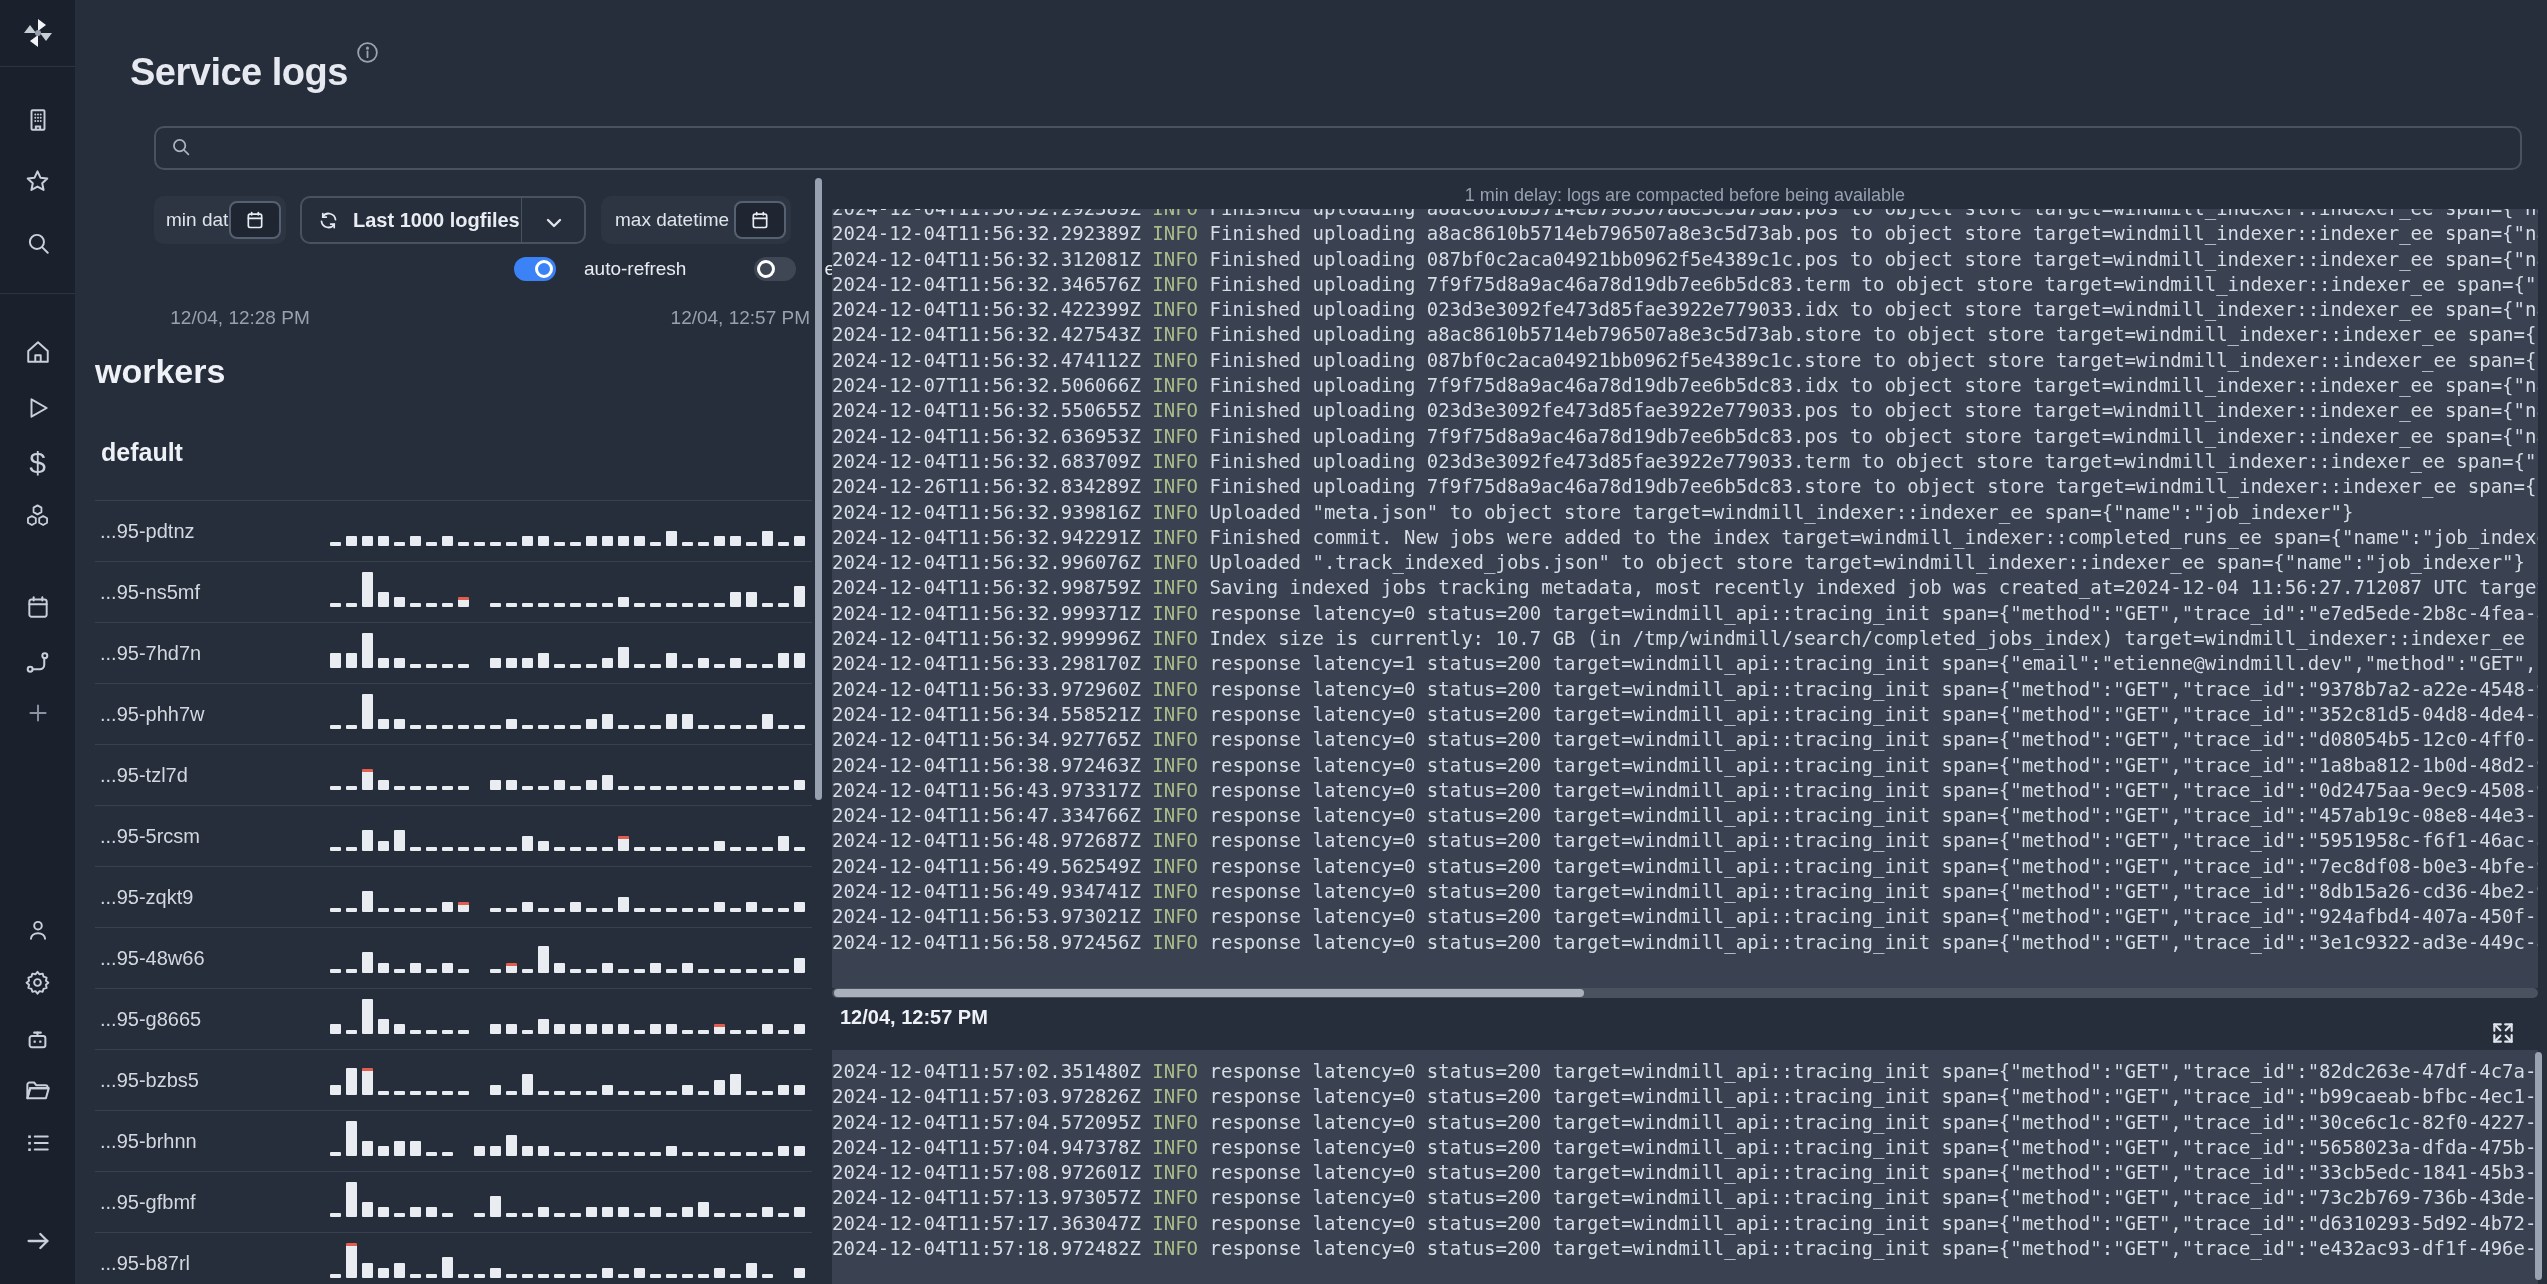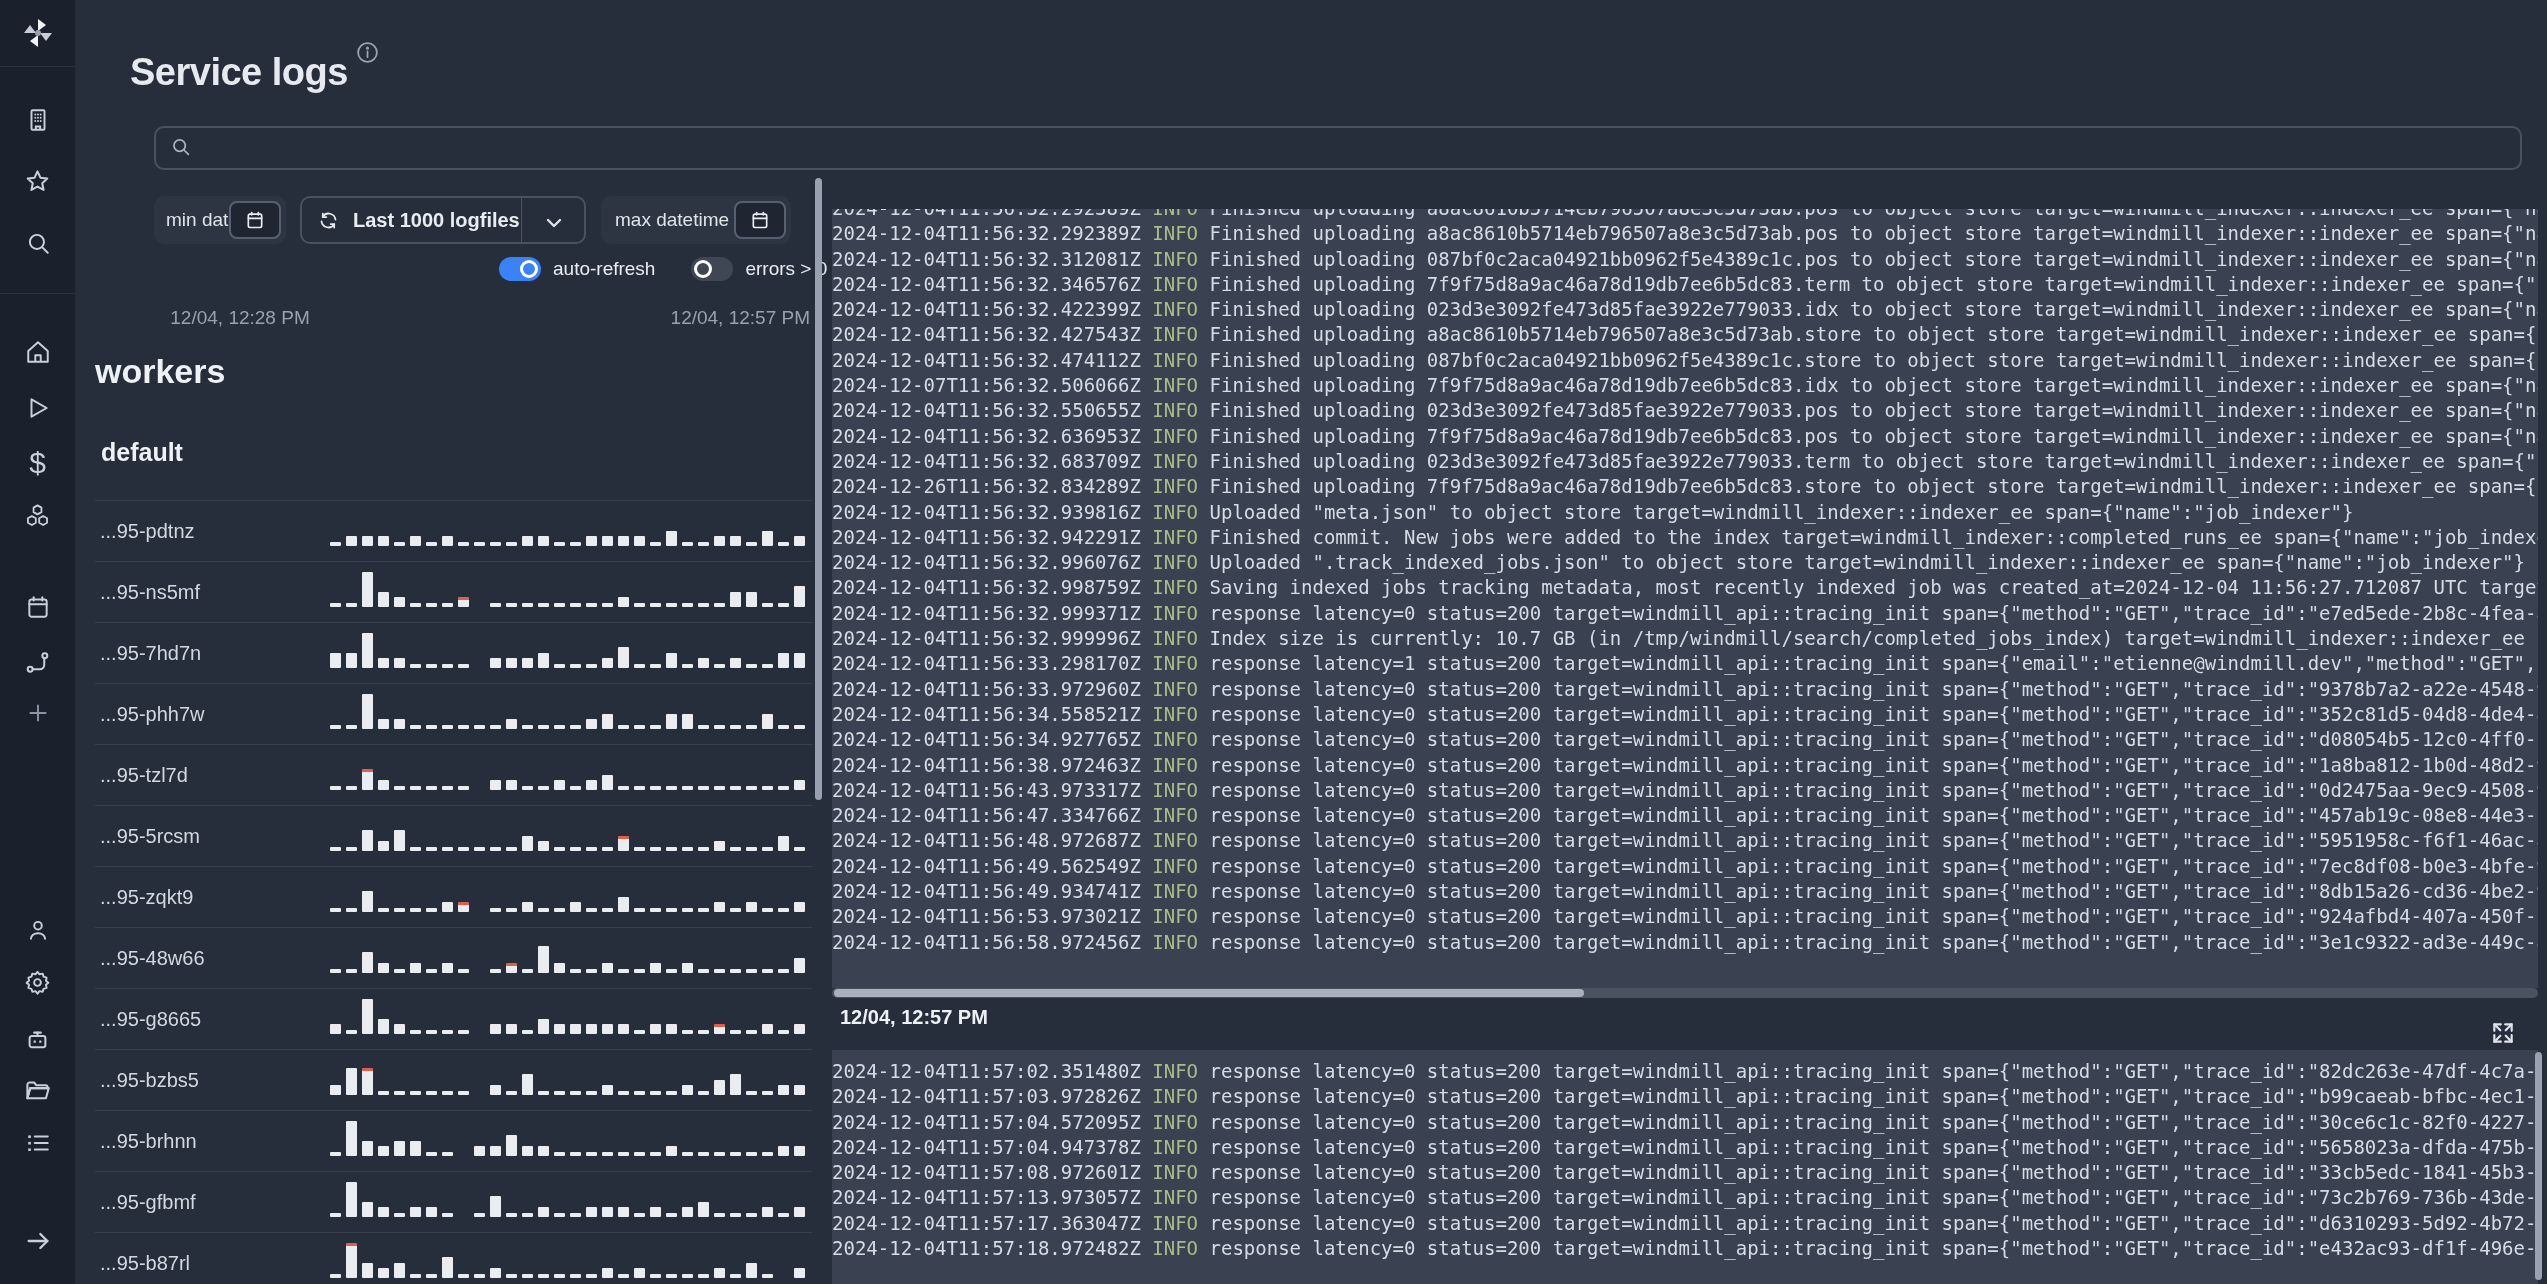--- a/index.html
+++ b/index.html
@@ -22,21 +22,21 @@
   .pill{position:absolute;top:196px;height:48px;border-radius:10px;box-sizing:border-box;display:flex;align-items:center;}
   .pill.filled{background:#2d3543;}
   .pill.outlined{border:2px solid #49525f;}
   .pill-label{font-size:19px;color:#dfe4ea;white-space:nowrap;}
   .cal-btn{position:absolute;right:5px;top:5px;width:52px;height:38px;border:2px solid #556070;border-radius:8px;
            background:#1f2632;display:flex;align-items:center;justify-content:center;color:#e9edf2;box-sizing:border-box;}
   .files-label{font-size:20px;font-weight:600;color:#e9edf2;margin-left:14px;white-space:nowrap;}
   .pill-div{position:absolute;right:62px;top:0;bottom:0;width:1px;background:#49525f;}
   .chev{position:absolute;right:18px;top:13px;color:#dfe4ea;}
   
-  .togglerow{position:absolute;left:499px;top:256px;height:26px;display:flex;align-items:center;gap:12px;justify-content:space-between;}
+  .togglerow{position:absolute;left:514px;top:256px;height:26px;display:flex;align-items:center;gap:28px;justify-content:space-between;}
   .tgl{width:42px;height:24px;border-radius:12px;position:relative;}
   .tgl .knob{position:absolute;top:3px;width:18px;height:18px;border-radius:50%;border:3px solid #fff;box-sizing:border-box;}
   .tgl.on{background:#3b82f6;} .tgl.on .knob{right:3px;}
   .tgl.off{background:#3f4754;} .tgl.off .knob{left:3px;}
   .tgl-label{font-size:19px;color:#e9edf2;}
   
   .range-start{position:absolute;left:155px;top:307px;width:170px;text-align:center;font-size:19px;color:#98a1b0;}
   .range-end{position:absolute;left:650px;top:307px;width:160px;text-align:right;font-size:19px;color:#98a1b0;}
   
   .workers-h{position:absolute;left:95px;top:352px;font-size:34px;font-weight:700;color:#eef1f5;}
@@ -734,20 +734,21 @@
           <div class="wbar" style="height: 15px;"></div>
           <div class="wbar" style="height: 4px;"></div>
           <div class="wbar" style="height: 0px; visibility: hidden;"></div>
           <div class="wbar" style="height: 10px;"></div>
         </div>
       </div>
     </div>
 
   <div class="vscroll-main"></div>
 
+  <div class="log-notice">1 min delay: logs are compacted before being available</div>
 
   <div class="logbox logbox1" id="logbox1">
       <div class="logline clipped"><span class="ts">2024-12-04T11:56:32.292389Z </span><span class="lvl">INFO</span><span class="msg"> Finished uploading a8ac8610b5714eb796507a8e3c5d73ab.pos to object store target=windmill_indexer::indexer_ee span={"name"</span></div>
       <div class="logline"><span class="ts">2024-12-04T11:56:32.292389Z </span><span class="lvl">INFO</span><span class="msg"> Finished uploading a8ac8610b5714eb796507a8e3c5d73ab.pos to object store target=windmill_indexer::indexer_ee span={"name"</span></div>
       <div class="logline"><span class="ts">2024-12-04T11:56:32.312081Z </span><span class="lvl">INFO</span><span class="msg"> Finished uploading 087bf0c2aca04921bb0962f5e4389c1c.pos to object store target=windmill_indexer::indexer_ee span={"name"</span></div>
       <div class="logline"><span class="ts">2024-12-04T11:56:32.346576Z </span><span class="lvl">INFO</span><span class="msg"> Finished uploading 7f9f75d8a9ac46a78d19db7ee6b5dc83.term to object store target=windmill_indexer::indexer_ee span={"name</span></div>
       <div class="logline"><span class="ts">2024-12-04T11:56:32.422399Z </span><span class="lvl">INFO</span><span class="msg"> Finished uploading 023d3e3092fe473d85fae3922e779033.idx to object store target=windmill_indexer::indexer_ee span={"name"</span></div>
       <div class="logline"><span class="ts">2024-12-04T11:56:32.427543Z </span><span class="lvl">INFO</span><span class="msg"> Finished uploading a8ac8610b5714eb796507a8e3c5d73ab.store to object store target=windmill_indexer::indexer_ee span={"nam</span></div>
       <div class="logline"><span class="ts">2024-12-04T11:56:32.474112Z </span><span class="lvl">INFO</span><span class="msg"> Finished uploading 087bf0c2aca04921bb0962f5e4389c1c.store to object store target=windmill_indexer::indexer_ee span={"nam</span></div>
       <div class="logline"><span class="ts">2024-12-07T11:56:32.506066Z </span><span class="lvl">INFO</span><span class="msg"> Finished uploading 7f9f75d8a9ac46a78d19db7ee6b5dc83.idx to object store target=windmill_indexer::indexer_ee span={"name"</span></div>

